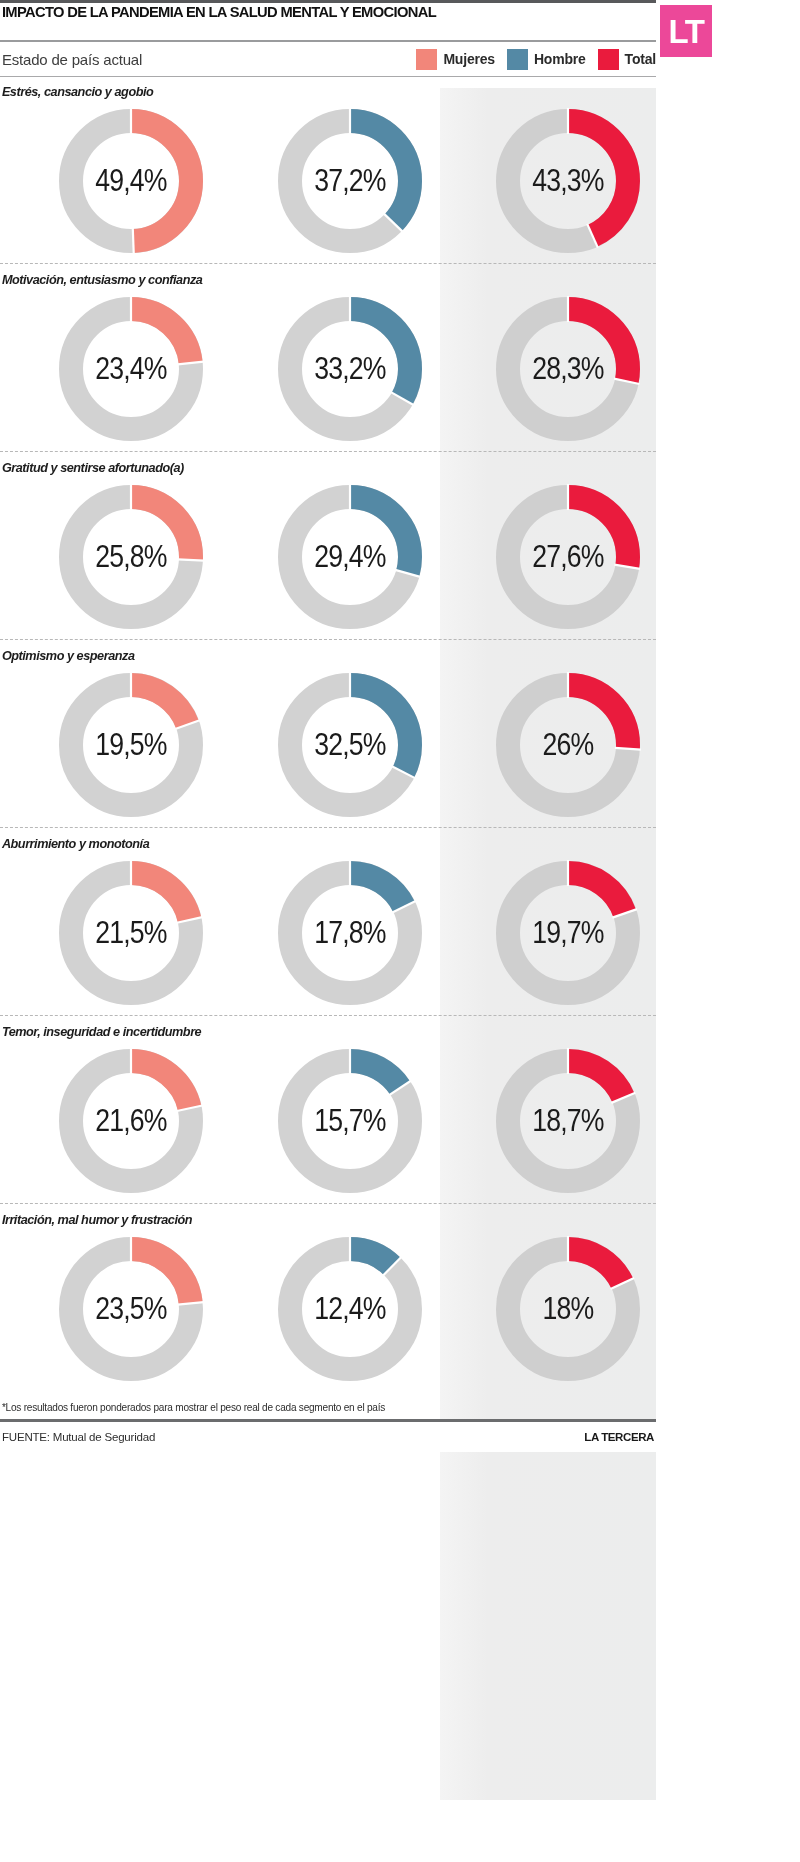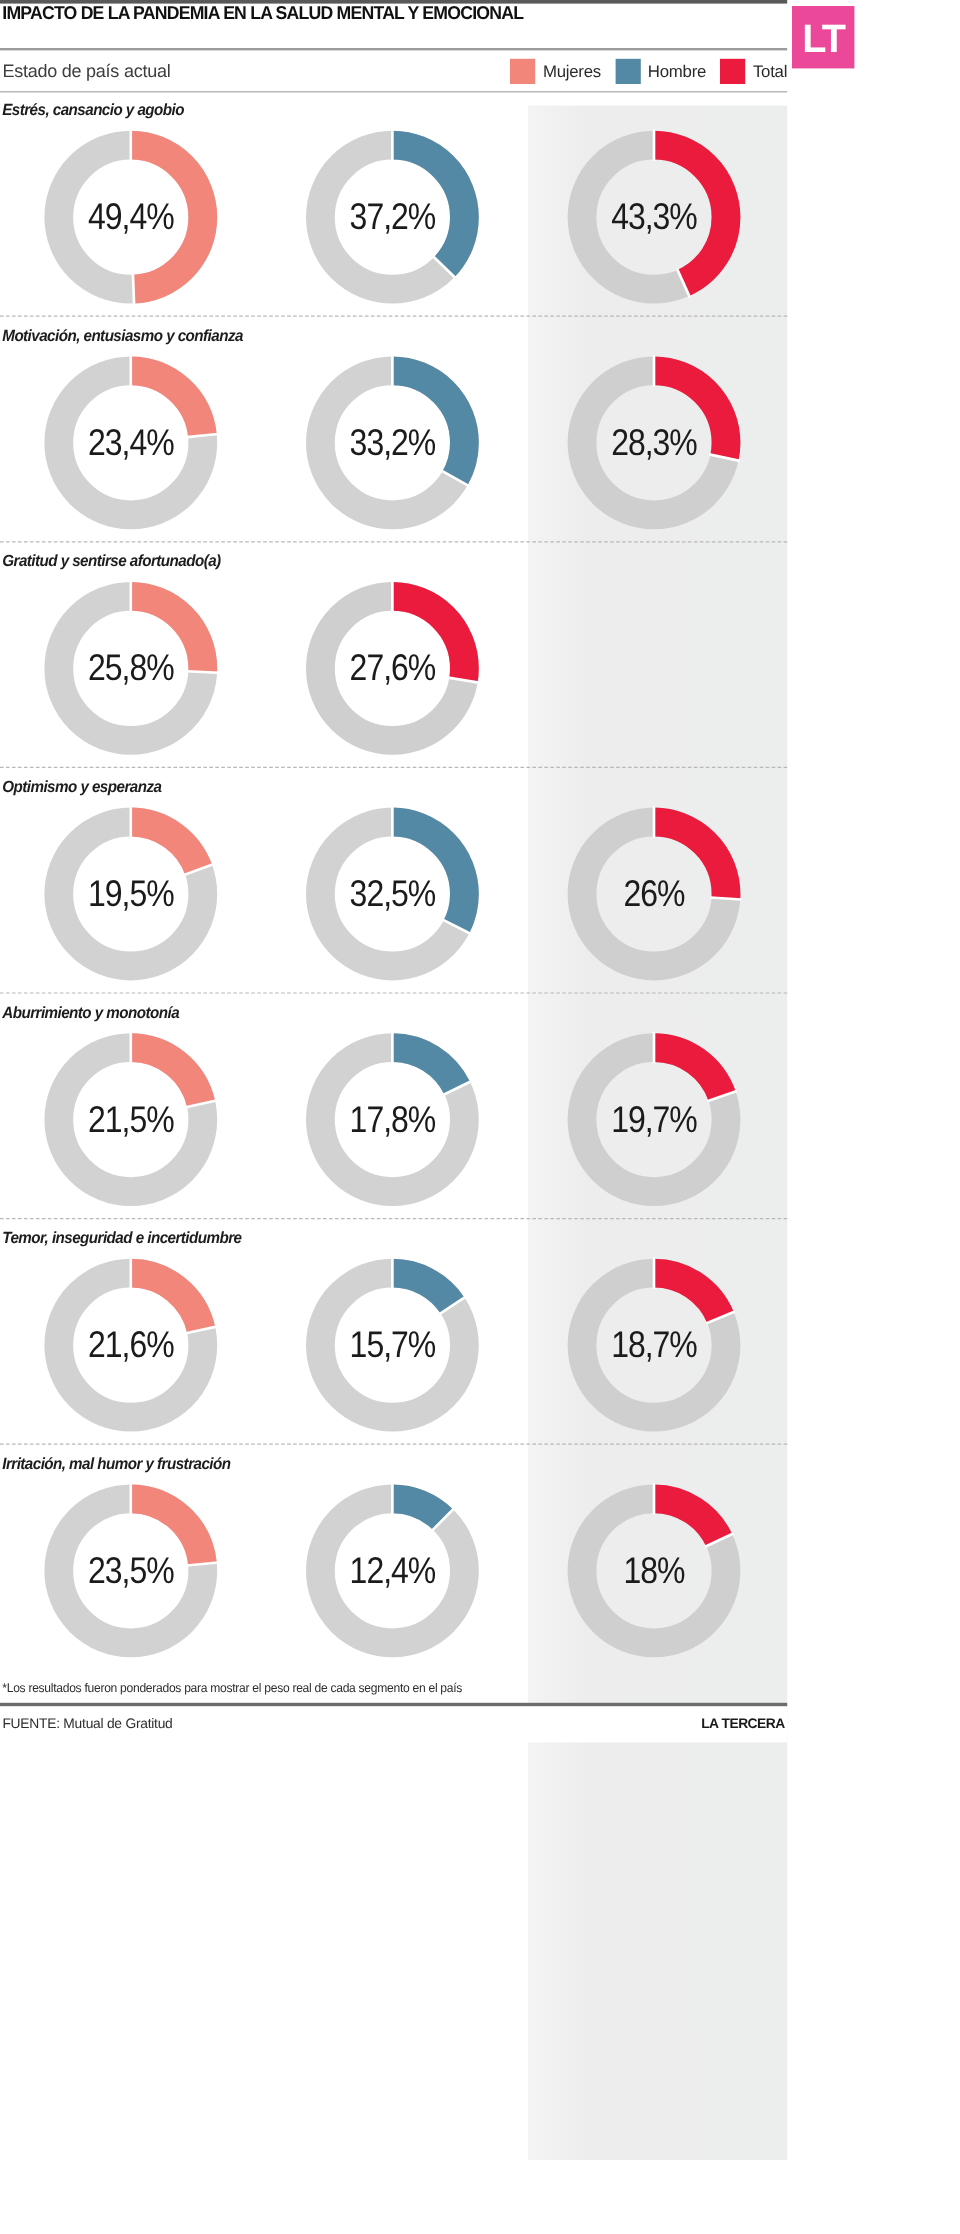--- a/index.html
+++ b/index.html
@@ -96,20 +96,21 @@
     color: #3d3d3d;
     padding-left: 2px;
     letter-spacing: -0.2px;
   }
   .legend-items {
     position: absolute;
     right: 0;
     display: flex;
     align-items: center;
     gap: 12px;
+    font-weight: bold;
   }
   .legend-item {
     display: flex;
     align-items: center;
     gap: 6px;
   }
   .legend-swatch {
     width: 21px;
     height: 21px;
     display: block;
@@ -145,20 +146,21 @@
     height: 160px;
     align-items: center;
   }
   .donut-cell {
     width: 218px;
     height: 160px;
     display: flex;
     align-items: center;
     justify-content: center;
     position: relative;
+    padding-left: 43px;
   }
   .donut {
     position: relative;
     width: 156px;
     height: 156px;
   }
   .donut svg {
     display: block;
     width: 156px;
     height: 156px;
@@ -356,20 +358,31 @@
     <circle cx="78" cy="78" r="60" fill="none" stroke="#f2867a" stroke-width="24" stroke-dasharray="97.26370855513998 279.72740987563515" transform="rotate(-90 78 78)"></circle>
     <line x1="78" y1="5" x2="78" y2="31" stroke="#ffffff" stroke-width="2.2"></line>
     <line x1="78" y1="5" x2="78" y2="31" stroke="#ffffff" stroke-width="2.2" transform="rotate(92.88000000000001 78 78)"></line>
   </svg>
                 <div class="donut-value">25,8%</div>
               </div>
             </div>
             <div class="donut-cell">
               <div class="donut">
   <svg viewBox="0 0 156 156" xmlns="http://www.w3.org/2000/svg">
+    <circle cx="78" cy="78" r="60" fill="none" stroke="#d2d2d2" stroke-width="24"></circle>
+    <circle cx="78" cy="78" r="60" fill="none" stroke="#5489a5" stroke-width="24" stroke-dasharray="110.83538881864789 266.1557296121273" transform="rotate(-90 78 78)"></circle>
+    <line x1="78" y1="5" x2="78" y2="31" stroke="#ffffff" stroke-width="2.2"></line>
+    <line x1="78" y1="5" x2="78" y2="31" stroke="#ffffff" stroke-width="2.2" transform="rotate(105.84 78 78)"></line>
+  </svg>
+                <div class="donut-value">29,4%</div>
+              </div>
+            </div>
+            <div class="donut-cell">
+              <div class="donut">
+  <svg viewBox="0 0 156 156" xmlns="http://www.w3.org/2000/svg">
     <circle cx="78" cy="78" r="60" fill="none" stroke="#cfcfcf" stroke-width="24"></circle>
     <circle cx="78" cy="78" r="60" fill="none" stroke="#ea1b3d" stroke-width="24" stroke-dasharray="104.04954868689394 272.9415697438812" transform="rotate(-90 78 78)"></circle>
     <line x1="78" y1="5" x2="78" y2="31" stroke="#ffffff" stroke-width="2.2"></line>
     <line x1="78" y1="5" x2="78" y2="31" stroke="#ffffff" stroke-width="2.2" transform="rotate(99.36000000000001 78 78)"></line>
   </svg>
                 <div class="donut-value">27,6%</div>
               </div>
             </div>
           </div>
           <div class="divider"></div>
@@ -527,18 +540,18 @@
                 <div class="donut-value">18%</div>
               </div>
             </div>
           </div>
         </div>
       </div>
 
     <div class="footnote">*Los resultados fueron ponderados para mostrar el peso real de cada segmento en el país</div>
     <div class="rule-foot"></div>
     <div class="source-row">
-      <span class="source-text">FUENTE: Mutual de Gratitud</span>
+      <span class="source-text">FUENTE: Mutual de Seguridad</span>
       <span class="brand-text">LA TERCERA</span>
     </div>
 
   </div>
 </div>
 
 </body></html>

